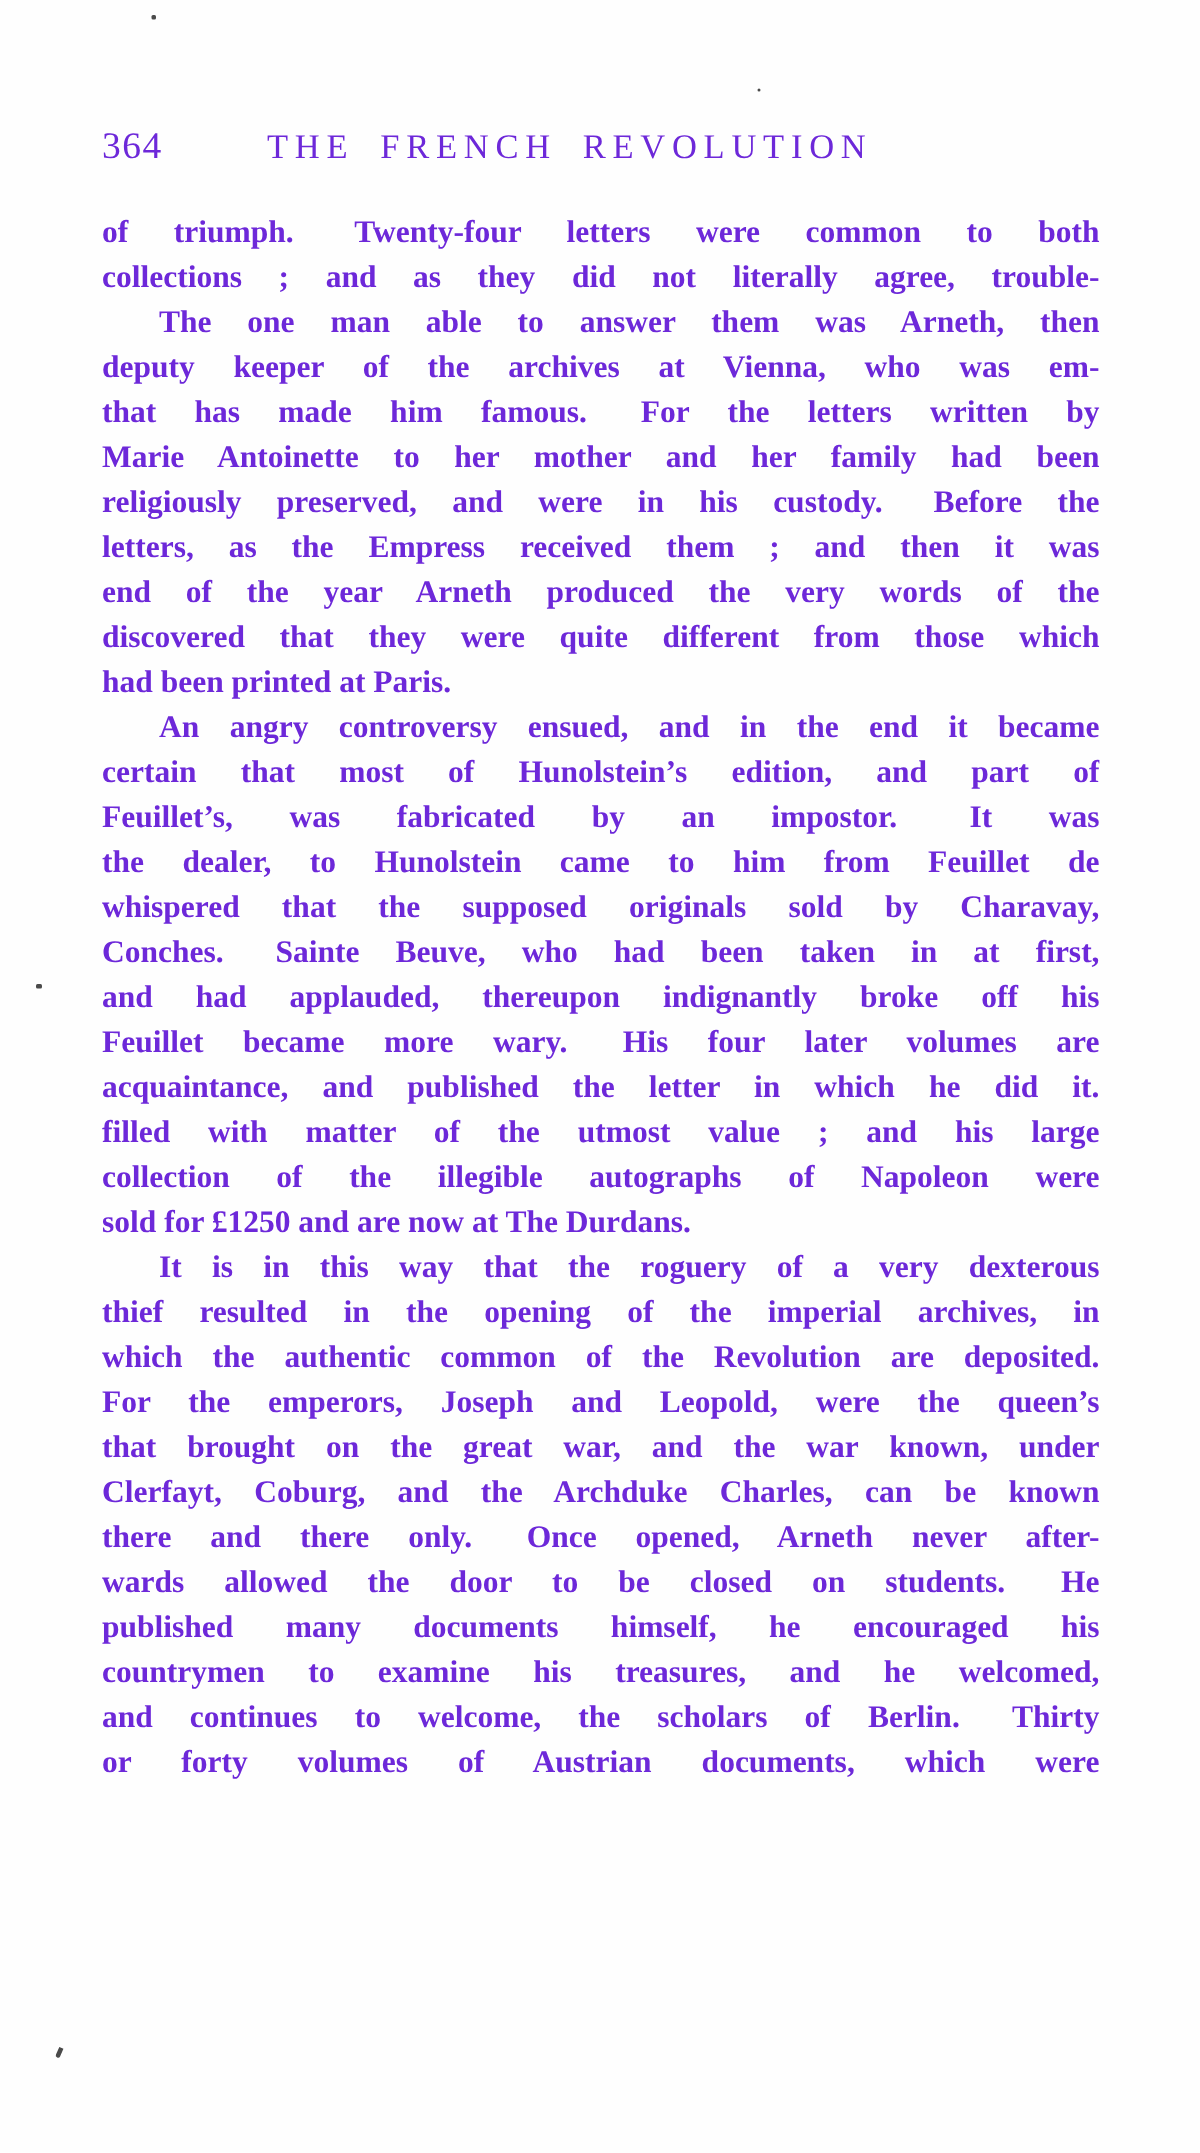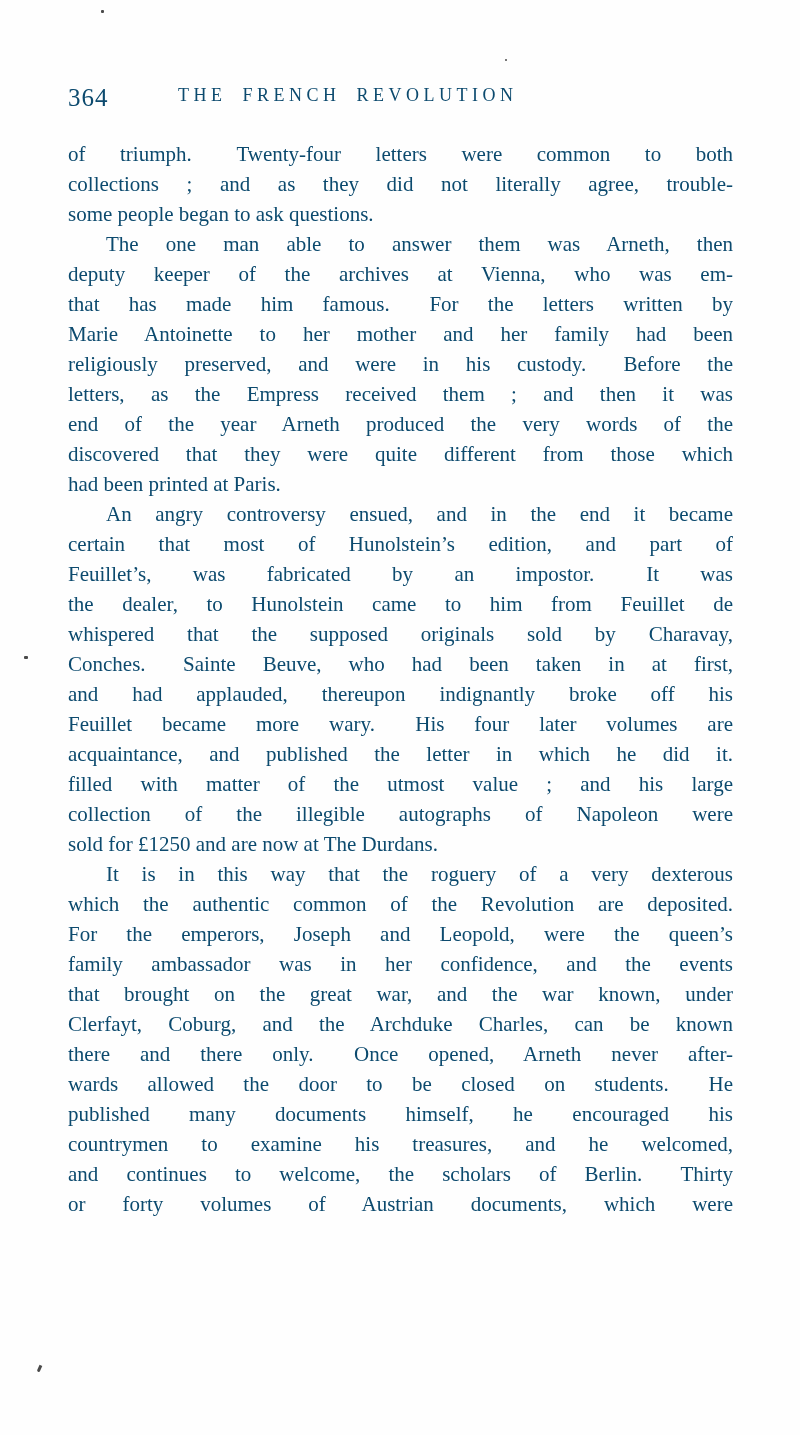--- a/index.html
+++ b/index.html
@@ -5,51 +5,51 @@
   html, body {
     margin: 0;
     padding: 0;
     background: #ffffff;
   }
   #page {
     position: relative;
     width: 800px;
     height: 1435px;
     background: #fefefe;
-    color: #0c4a6e;
+    color: #6d28d9;
     font-family: "Liberation Serif", "DejaVu Serif", serif;
     overflow: hidden;
   }
   
   #page-number {
     position: absolute;
     top: 84px;
     left: 68px;
     font-size: 25px;
     letter-spacing: 1px;
   }
   #running-title {
     position: absolute;
     top: 85px;
     left: 178px;
-    font-size: 18px;
+    font-size: 23px;
     letter-spacing: 4.5px;
     word-spacing: 7px;
     white-space: nowrap;
   }
   
   #page-body {
     position: absolute;
     top: 139px;
     left: 68px;
     width: 665px;
     font-size: 21px;
     line-height: 30px;
   }
-  .paragraph { margin: 0; }
+  .paragraph { margin: 0; font-weight: bold; }
   .line {
     text-align: justify;
     text-align-last: justify;
     height: 30px;
     overflow: hidden;
   }
   .line.last {
     text-align-last: left;
   }
   .line.indent {
@@ -70,21 +70,20 @@
 </head>
 <body>
 
 <div id="page">
   <div id="page-number">364</div>
   <div id="running-title">THE FRENCH REVOLUTION</div>
   <div id="page-body">
       <div class="paragraph">
         <div class="line">of triumph.  Twenty-four letters were common to both</div>
         <div class="line">collections ; and as they did not literally agree, trouble-</div>
-        <div class="line last">some people began to ask questions.</div>
       </div>
       <div class="paragraph">
         <div class="line indent">The one man able to answer them was Arneth, then</div>
         <div class="line">deputy keeper of the archives at Vienna, who was em-</div>
         <div class="line">that has made him famous.  For the letters written by</div>
         <div class="line">Marie Antoinette to her mother and her family had been</div>
         <div class="line">religiously preserved, and were in his custody.  Before the</div>
         <div class="line">letters, as the Empress received them ; and then it was</div>
         <div class="line">end of the year Arneth produced the very words of the</div>
         <div class="line">discovered that they were quite different from those which</div>
@@ -99,23 +98,23 @@
         <div class="line">Conches.  Sainte Beuve, who had been taken in at first,</div>
         <div class="line">and had applauded, thereupon indignantly broke off his</div>
         <div class="line">Feuillet became more wary.  His four later volumes are</div>
         <div class="line">acquaintance, and published the letter in which he did it.</div>
         <div class="line">filled with matter of the utmost value ; and his large</div>
         <div class="line">collection of the illegible autographs of Napoleon were</div>
         <div class="line last">sold for £1250 and are now at The Durdans.</div>
       </div>
       <div class="paragraph">
         <div class="line indent">It is in this way that the roguery of a very dexterous</div>
+        <div class="line">thief resulted in the opening of the imperial archives, in</div>
         <div class="line">which the authentic common of the Revolution are deposited.</div>
         <div class="line">For the emperors, Joseph and Leopold, were the queen’s</div>
-        <div class="line">family ambassador was in her confidence, and the events</div>
         <div class="line">that brought on the great war, and the war known, under</div>
         <div class="line">Clerfayt, Coburg, and the Archduke Charles, can be known</div>
         <div class="line">there and there only.  Once opened, Arneth never after-</div>
         <div class="line">wards allowed the door to be closed on students.  He</div>
         <div class="line">published many documents himself, he encouraged his</div>
         <div class="line">countrymen to examine his treasures, and he welcomed,</div>
         <div class="line">and continues to welcome, the scholars of Berlin.  Thirty</div>
         <div class="line">or forty volumes of Austrian documents, which were</div>
       </div>
     </div>

